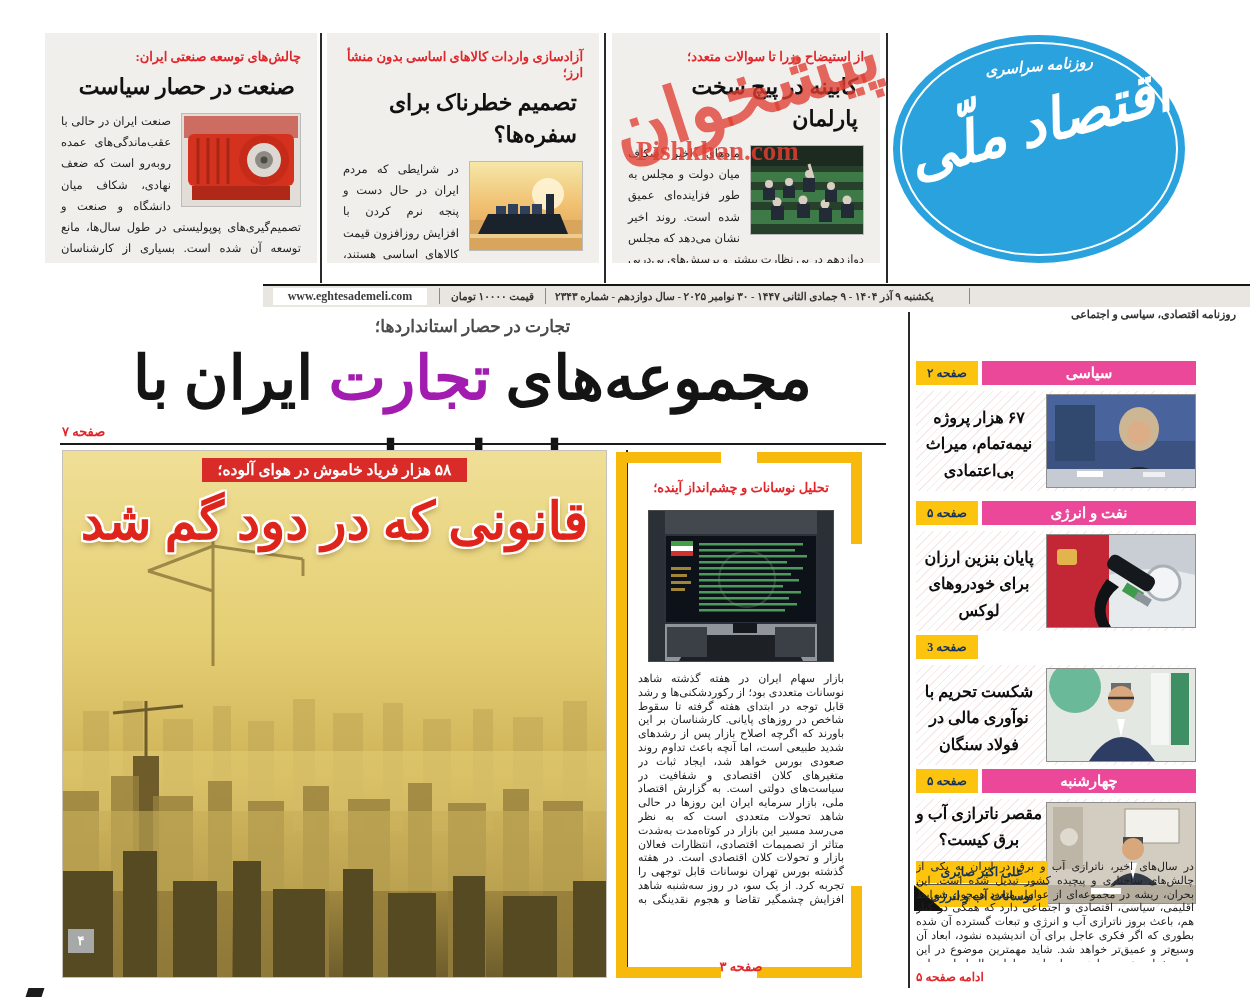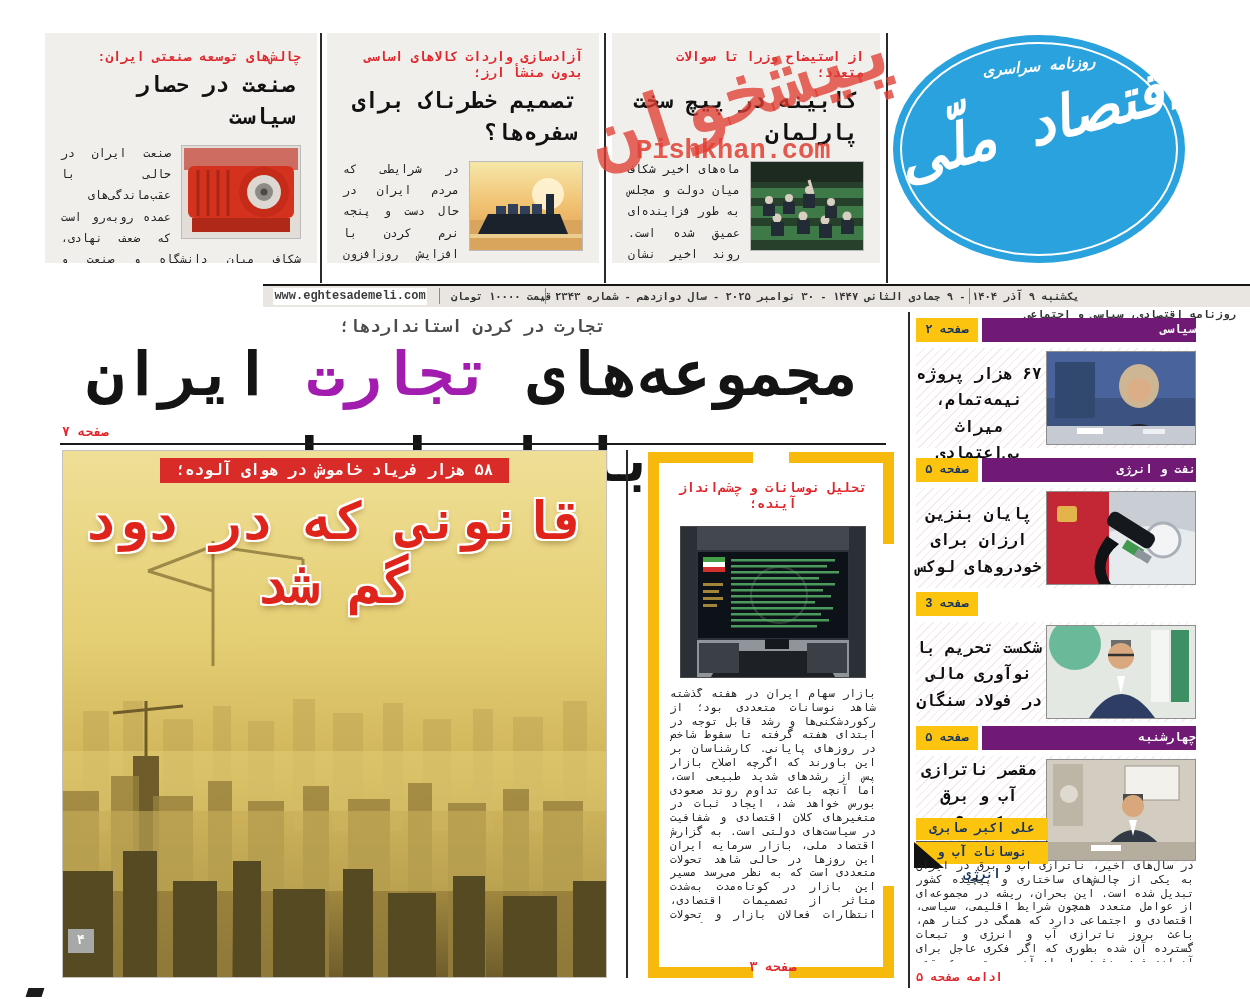--- a/index.html
+++ b/index.html
@@ -1,17 +1,17 @@
 <!DOCTYPE html>
 <html lang="fa"><head>
 <meta charset="utf-8">
 <style>
   html,body{margin:0;padding:0;background:#fff;}
   #page{position:relative;width:1250px;height:999px;background:#fff;overflow:hidden;
-        font-family:Liberation Mono, monospace;}
+        font-family:Liberation Serif, serif;}
   
   .card{position:absolute;top:33px;height:230px;background:#f1efec;overflow:hidden;padding:12px 16px;box-sizing:border-box;}
   .card .kicker{direction:rtl;text-align:right;color:#e0262b;font-weight:bold;font-size:13px;margin:4px 0 6px;}
   .card .card-title{direction:rtl;text-align:right;color:#111;font-weight:800;font-size:22px;line-height:1.45;padding-right:6px;margin-bottom:8px;}
   .card .card-body{direction:rtl;font-size:11.5px;line-height:1.85;color:#222;text-align:justify;}
   .card .thumb{float:right;margin:2px 0 4px 10px;border:1px solid #bbb;line-height:0;}
   .vdiv{position:absolute;width:2px;background:#2a2a2a;}
   
   .masthead{position:absolute;left:893px;top:35px;width:292px;height:228px;background:#29a2de;border-radius:50%;}
   .masthead .oval-inner{position:absolute;inset:7px;border:2px solid #fff;border-radius:50%;}
@@ -44,36 +44,36 @@
   .photo-story svg{position:absolute;inset:0;}
   .smog-banner{position:absolute;top:7px;left:0;width:100%;text-align:center;}
   .smog-banner span{display:inline-block;background:#d92b27;color:#fff;font-weight:bold;font-size:15.5px;
         padding:3px 16px;direction:rtl;}
   .smog-headline{position:absolute;top:40px;left:0;width:100%;text-align:center;direction:rtl;
         color:#df241b;font-size:52px;font-weight:800;
         text-shadow:-2px 0 0 #fff,2px 0 0 #fff,0 -2px 0 #fff,0 2px 0 #fff,-2px -2px 0 #fff,2px 2px 0 #fff,-2px 2px 0 #fff,2px -2px 0 #fff,0 4px 6px rgba(90,60,0,.45);}
   .photo-pageno{position:absolute;left:5px;top:478px;width:26px;height:24px;background:rgba(180,186,192,.85);
         color:#fff;font-weight:bold;font-size:13px;text-align:center;line-height:24px;}
   
-  .bourse{position:absolute;left:648px;top:452px;width:246px;height:526px;box-sizing:border-box;}
+  .bourse{position:absolute;left:616px;top:452px;width:246px;height:526px;box-sizing:border-box;}
   .bk{position:absolute;background:#f7ba0c;}
   .bourse-inner{position:absolute;left:22px;right:18px;top:12px;bottom:12px;}
   .bourse-kicker{direction:rtl;text-align:center;color:#e0262b;font-weight:bold;font-size:13px;margin-top:16px;}
   .bourse-title{direction:rtl;text-align:center;color:#131313;font-weight:800;font-size:20.5px;margin-top:8px;}
   .bourse-photo{width:184px;height:150px;margin:14px auto 10px;border:1px solid #4a4a4a;line-height:0;}
   .bourse-body{direction:rtl;text-align:justify;font-size:11px;line-height:13.8px;color:#222;height:235px;overflow:hidden;}
   .bourse-page{position:absolute;bottom:-9px;left:0;width:100%;text-align:center;color:#e0262b;font-weight:bold;font-size:13px;direction:rtl;}
   
   .sidebar{position:absolute;left:916px;top:0;width:280px;height:999px;}
   .sidebar section{position:absolute;left:0;width:100%;}
-  .sec-head{position:relative;height:24px;}
+  .sec-head{position:relative;height:24px;margin-top:43px;}
   .sec-page{position:absolute;left:0;top:0;width:62px;height:24px;background:#fdc40f;color:#16335e;
         font-weight:bold;font-size:12px;text-align:center;line-height:24px;direction:rtl;}
-  .sec-cat{position:absolute;left:66px;right:0;top:0;height:24px;background:#701a75;color:#fff;
-        font-weight:bold;font-size:12px;line-height:24px;direction:rtl;}
+  .sec-cat{position:absolute;left:66px;right:0;top:0;height:24px;background:#ec4899;color:#fff;
+        font-weight:bold;font-size:15px;text-align:center;line-height:24px;direction:rtl;}
   .sec-body{position:relative;margin-top:6px;height:100px;
         background-image:repeating-linear-gradient(135deg,rgba(210,120,120,.16) 0 1px,transparent 1px 6px);}
   .sec-photo{position:absolute;right:0;top:3px;width:148px;height:92px;border:1px solid #8e8e8e;line-height:0;background:#ddd;}
   .sec-title{position:absolute;left:0;top:14px;width:126px;direction:rtl;text-align:center;
         color:#0e0e0e;font-weight:800;font-size:16px;line-height:1.65;}
   .author-box{position:absolute;left:0;width:132px;height:22px;background:#fdc40f;color:#16335e;
         font-weight:bold;font-size:12.5px;text-align:center;line-height:22px;direction:rtl;}
   .author-box.role{border-top:1px solid #555;}
   .tri{position:absolute;left:-2px;bottom:-4px;width:0;height:0;border-bottom:26px solid #121212;border-right:30px solid transparent;}
   .editorial{position:absolute;left:0;top:860px;width:278px;direction:rtl;text-align:justify;
@@ -191,21 +191,21 @@
   <div class="infobar">
     <div class="site">www.eghtesademeli.com</div>
     <div class="isep" style="left:176px;"></div>
     <div class="price">قیمت ۱۰۰۰۰ تومان</div>
     <div class="isep" style="left:282px;"></div>
     <div class="dateline">یکشنبه ۹ آذر ۱۴۰۴ - ۹ جمادی الثانی ۱۴۴۷ - ۳۰ نوامبر ۲۰۲۵ - سال دوازدهم - شماره ۲۳۴۳</div>
     <div class="isep" style="left:706px;"></div>
     <div class="desc">روزنامه اقتصادی، سیاسی و اجتماعی</div>
   </div>
 
-  <div class="lead-kicker">تجارت در کردن استانداردها؛</div>
+  <div class="lead-kicker">تجارت در حصار استانداردها؛</div>
   <div class="lead-headline">
     <span>مجموعه‌های</span>
     <span class="red">تجارت</span>
     <span>ایران با اوراسیا</span>
   </div>
   <div class="lead-page">صفحه ۷</div>
   <div class="lead-rule"></div>
 
   <div class="photo-story">
     <svg viewBox="0 0 543 526" width="543" height="526" preserveAspectRatio="none">

